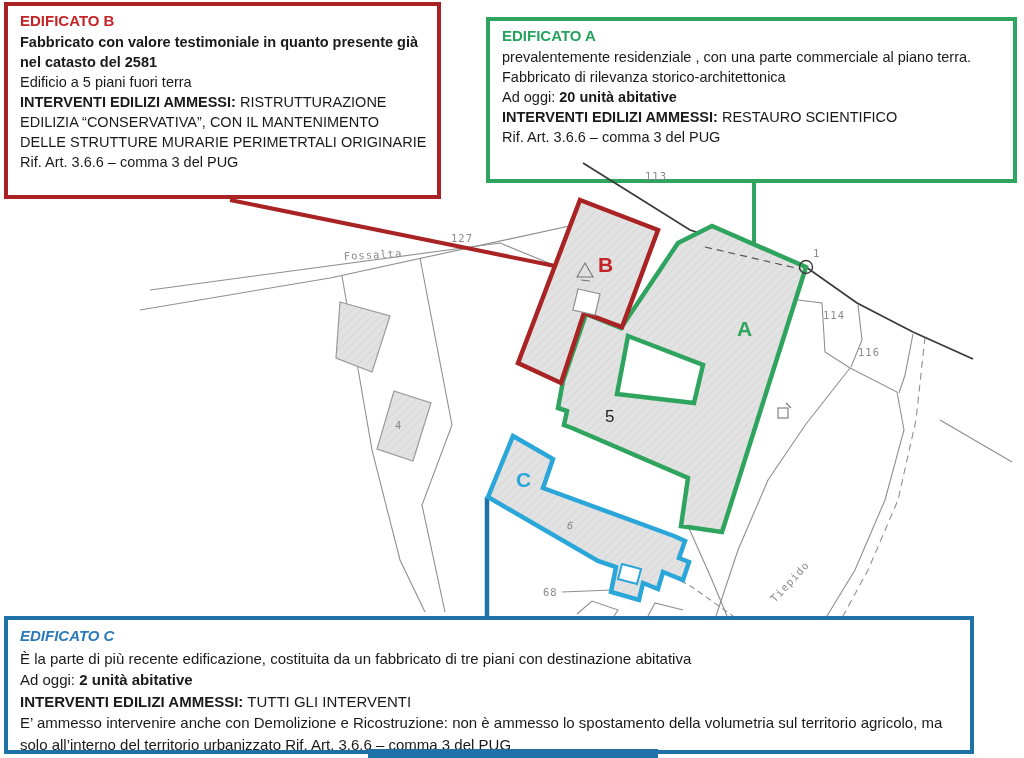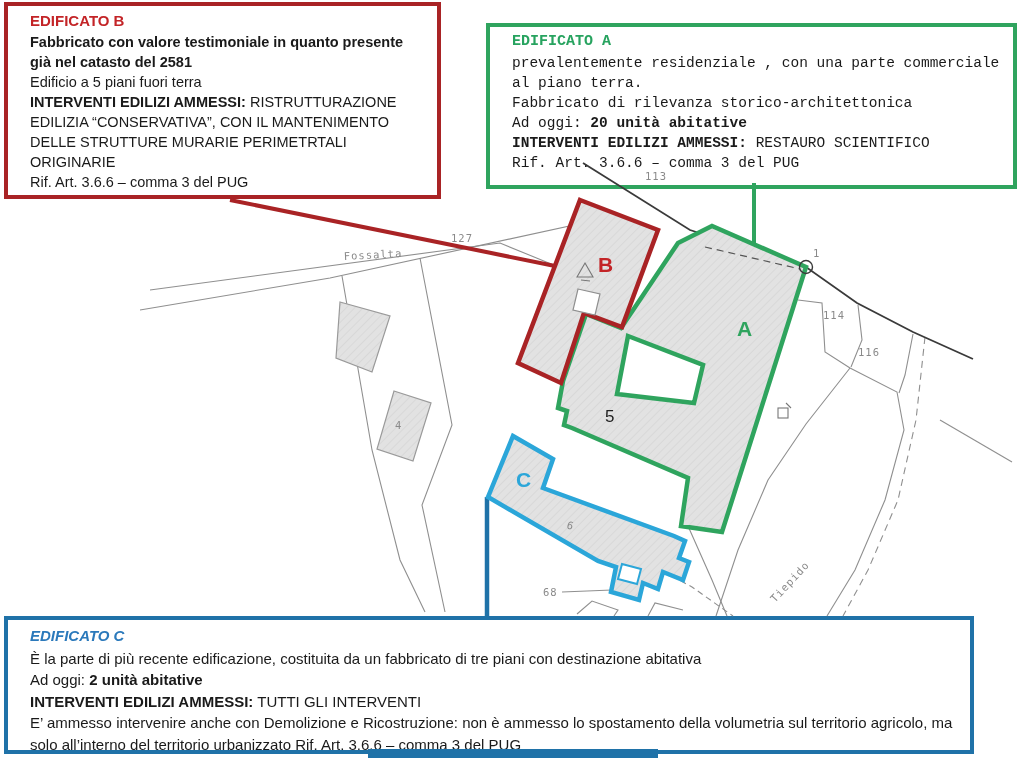--- a/index.html
+++ b/index.html
@@ -1,23 +1,23 @@
 <!DOCTYPE html>
 <html style="--red: #a92325; --red-title: #c32427; --green: #2fa45e; --green-title: #27a35f; --blue: #1f72a8; --blue-title: #2b79bb; --c-outline: #2ba6d9;"><head>
 <meta charset="utf-8">
 <style>
   html,body{margin:0;padding:0;background:#fff;}
   #stage{position:relative;width:1024px;height:758px;background:#ffffff;overflow:hidden;
          font-family:"Liberation Sans",sans-serif;}
   .callout{position:absolute;background:#ffffff;box-sizing:border-box;z-index:1;
-           font-size:14.5px;line-height:20px;color:#1a1a1a;padding:5px 10px 4px 22px;}
+           font-size:14.5px;line-height:20px;color:#1a1a1a;padding:5px 10px 4px 12px;}
   .callout .title{font-weight:bold;font-size:15px;margin-bottom:1px;}
   #box-b{left:4px;top:2px;width:437px;height:197px;border:4px solid var(--red);}
   #box-b .title{color:var(--red-title);}
-  #box-a{left:486px;top:23px;width:531px;height:166px;border:4px solid var(--green);font-family:Liberation Mono, monospace;}
+  #box-a{left:486px;top:17px;width:531px;height:166px;border:4px solid var(--green);}
   #box-a .title{color:var(--green-title);}
   #box-c{left:4px;top:616px;width:970px;height:138px;border:4px solid var(--blue);font-size:15px;line-height:21.5px;}
   #box-c .title{color:var(--blue-title);font-style:italic;}
   .b{font-weight:bold;}
   #mapsvg{position:absolute;left:0;top:0;z-index:2;pointer-events:none;}
   #bottombar{position:absolute;left:368px;top:749px;width:290px;height:9px;background:var(--blue);z-index:3;}
   .maplabel{fill:#8a8a8a;font-family:"DejaVu Sans Mono","Liberation Mono",monospace;font-size:10.5px;letter-spacing:1px;}
   .bletter{font-family:"Liberation Sans",sans-serif;font-weight:bold;font-size:21px;}
 </style>
 </head>

